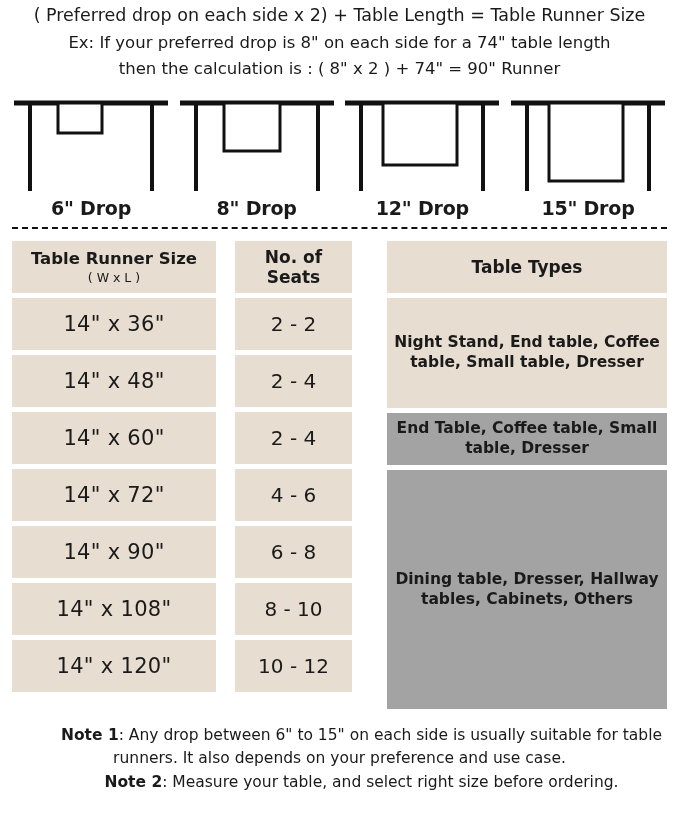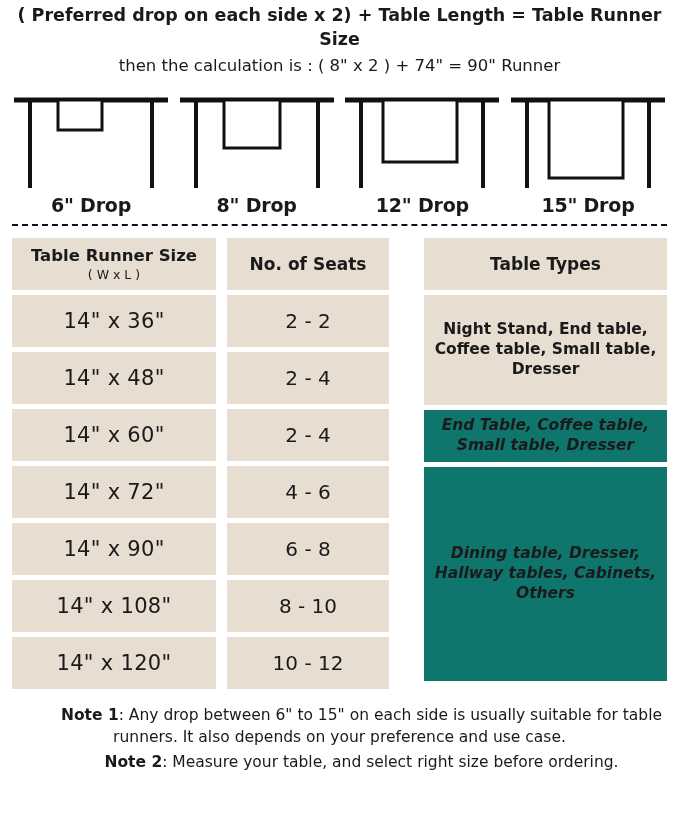--- a/index.html
+++ b/index.html
@@ -31,21 +31,20 @@
     font-weight: bold;
     letter-spacing: -0.3px;
     margin: 8px 0 4px 0;
     line-height: 1.1;
   }
   .formula {
     text-align: center;
     font-size: 17.5px;
     margin: 4px 0 2px 0;
     line-height: 1.35;
-    font-weight: bold;
   }
   .example {
     text-align: center;
     font-size: 16.5px;
     line-height: 1.38;
     margin: 4px 0 0 0;
   }
 
   
   .drops {
@@ -76,33 +75,33 @@
   
   .table-wrap {
     margin-top: 12px;
     padding: 0 4px;
   }
   .grid {
     display: flex;
     gap: 11px;
   }
   .col-size { width: 204px; }
-  .col-seats { width: 162px; }
+  .col-seats { width: 117px; margin-left: 8px; }
   .col-types { flex: 1; margin-left: 24px; }
 
   .cell {
     background: #e7ddd0;
     display: flex;
     align-items: center;
     justify-content: center;
     text-align: center;
     margin-bottom: 5px;
     padding: 4px 12px;
   }
-  .cell.light { background: #0f766e; font-style: italic; }
+  .cell.light { background: #a3a3a3; }
 
   .head-cell {
     height: 52px;
     flex-direction: column;
     font-weight: bold;
     font-size: 16.5px;
   }
   .head-sub {
     font-weight: normal;
     font-size: 12.5px;
@@ -121,39 +120,40 @@
   }
 
   .type-cell {
     font-weight: bold;
     font-size: 15.5px;
     line-height: 1.28;
     padding: 8px 6px;
   }
   .type-cell.t1 { height: 110px; }
   .type-cell.t2 { height: 52px; }
-  .type-cell.t3 { height: 214px; }
+  .type-cell.t3 { height: 239px; }
 
   
   .notes {
     margin-top: 10px;
     padding: 0 6px;
     text-align: center;
     font-size: 15.5px;
     line-height: 1.45;
   }
   .notes b { font-weight: bold; margin-left: 44px; }
   .note-line { margin: 0 0 2px 0; }
 </style>
 </head>
 <body>
 
 <div class="page">
 
   <div class="formula">( Preferred drop on each side x 2) + Table Length = Table Runner Size</div>
+  <div class="example">Ex: If your preferred drop is 8" on each side for a 74" table length</div>
   <div class="example">then the calculation is : ( 8" x 2 ) + 74" = 90" Runner</div>
 
   <div class="drops">
 
     <div class="drop-cell">
       <svg class="drop-svg" width="158" height="100" viewBox="0 0 158 100">
         <line x1="2" y1="10" x2="156" y2="10" stroke="#111" stroke-width="5"></line>
         <line x1="18" y1="12" x2="18" y2="98" stroke="#111" stroke-width="4"></line>
         <line x1="140" y1="12" x2="140" y2="98" stroke="#111" stroke-width="4"></line>
         <rect x="46" y="10" width="44" height="30" fill="#fff" stroke="#111" stroke-width="3"></rect>

